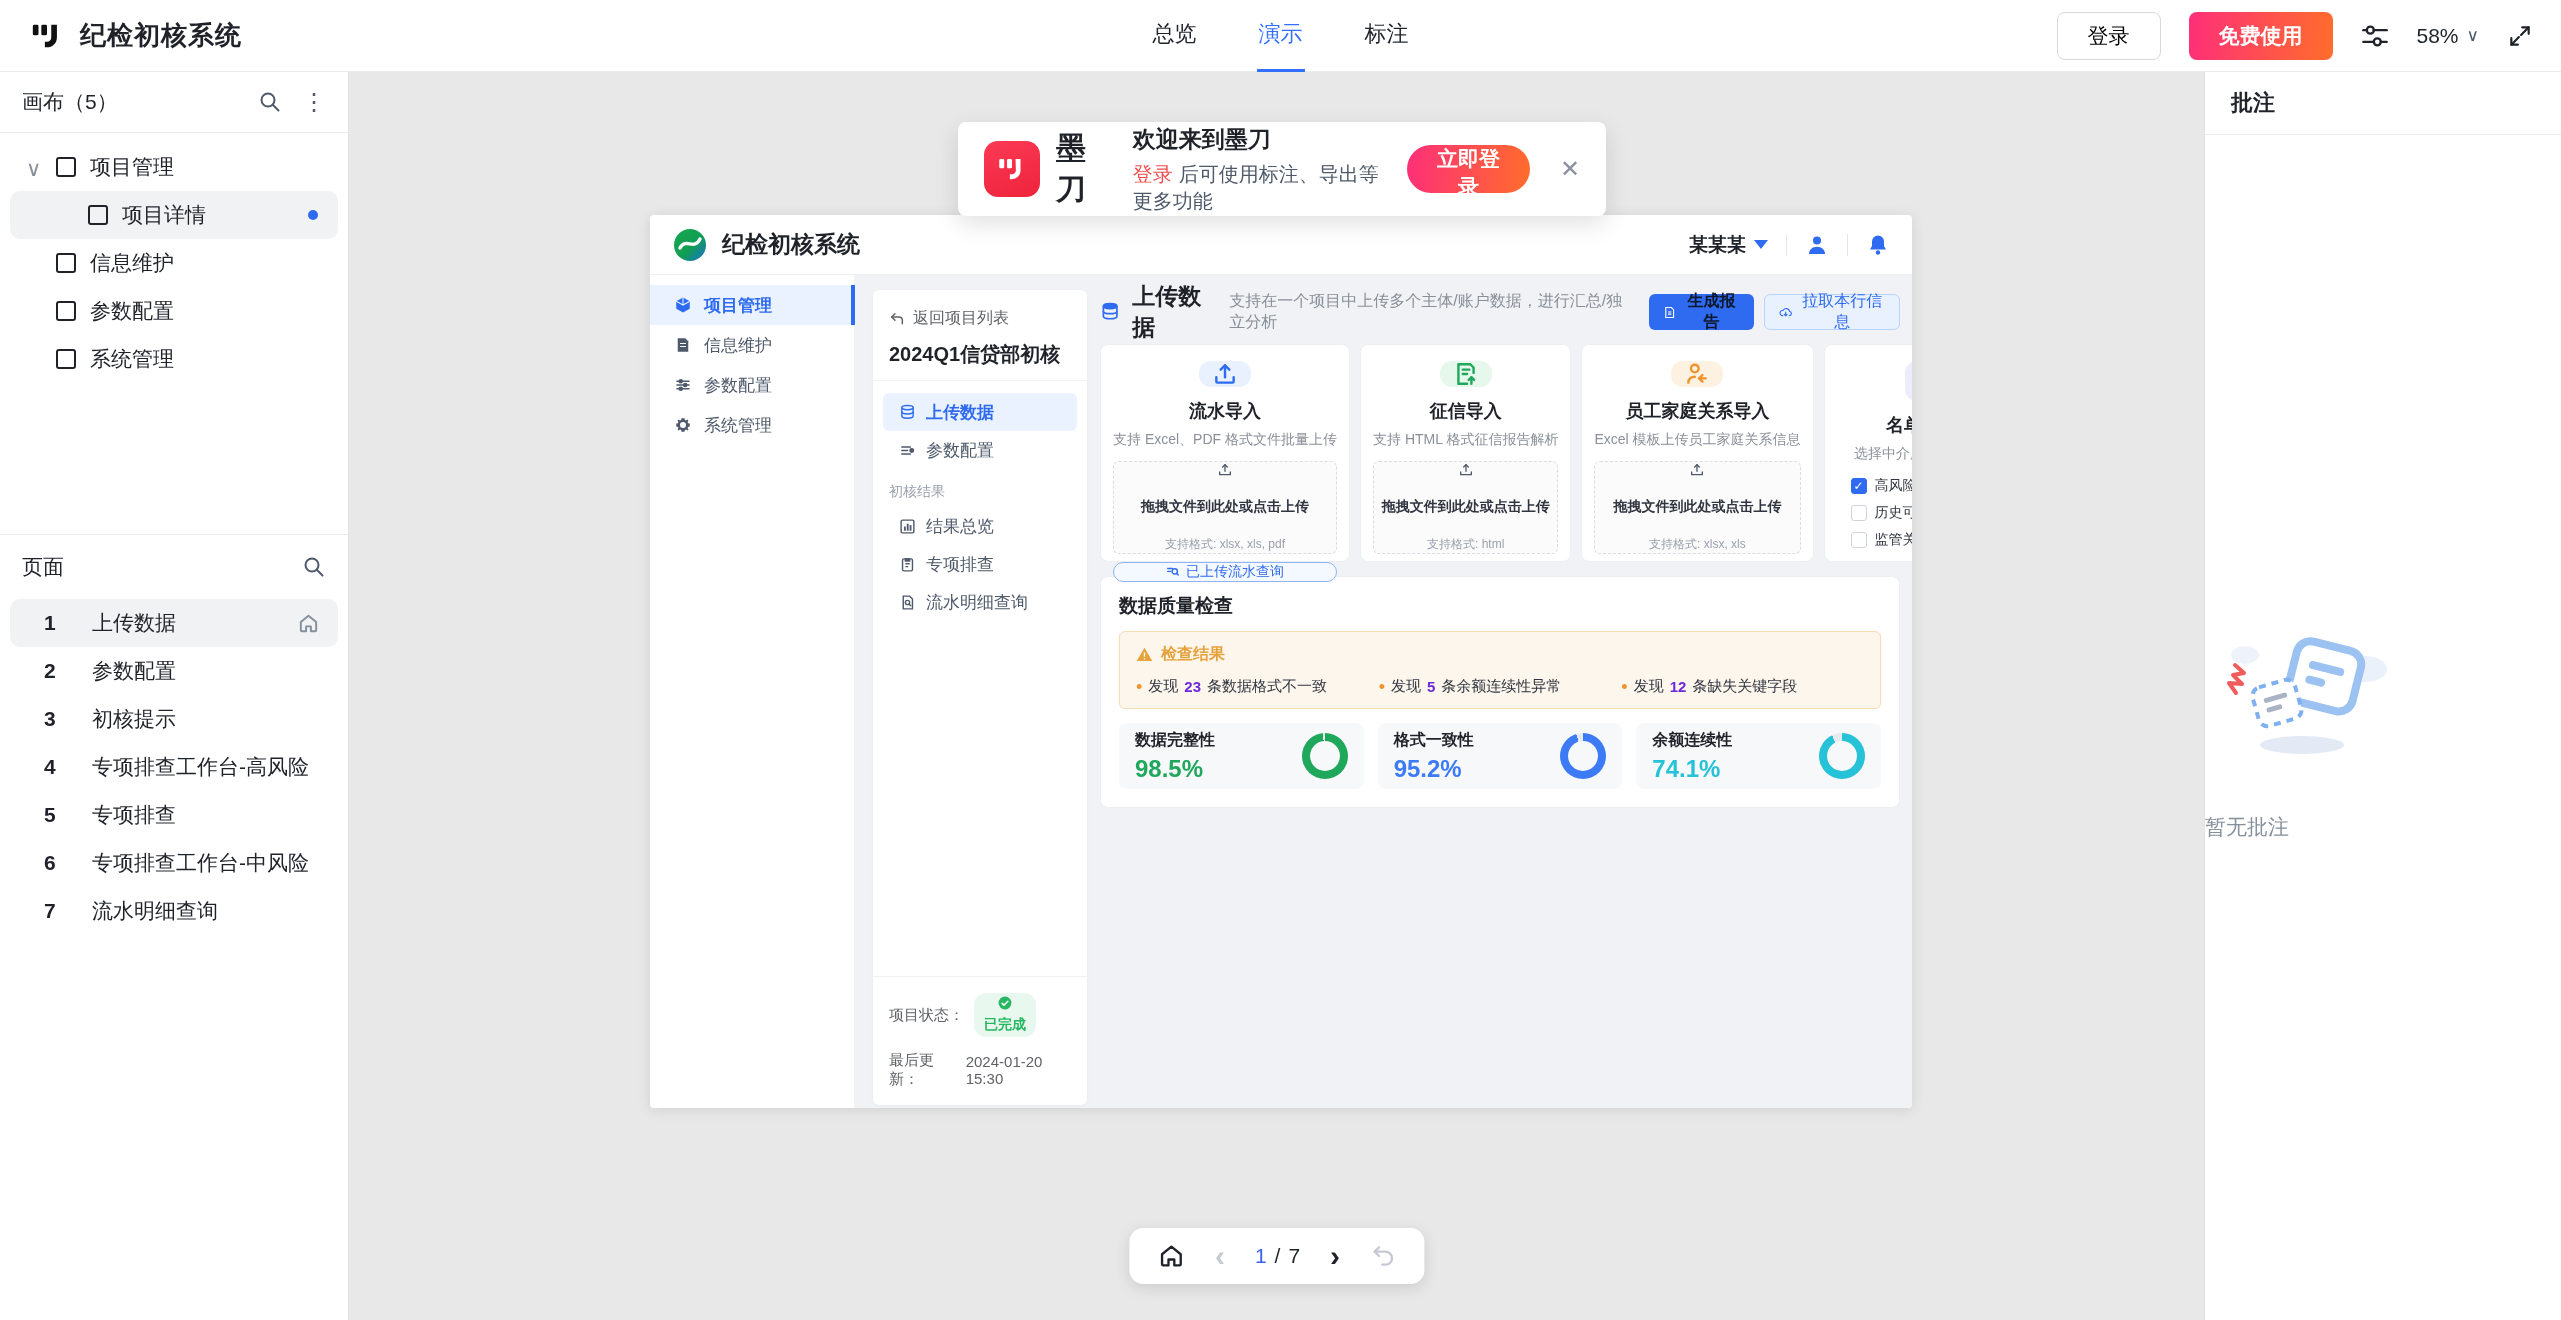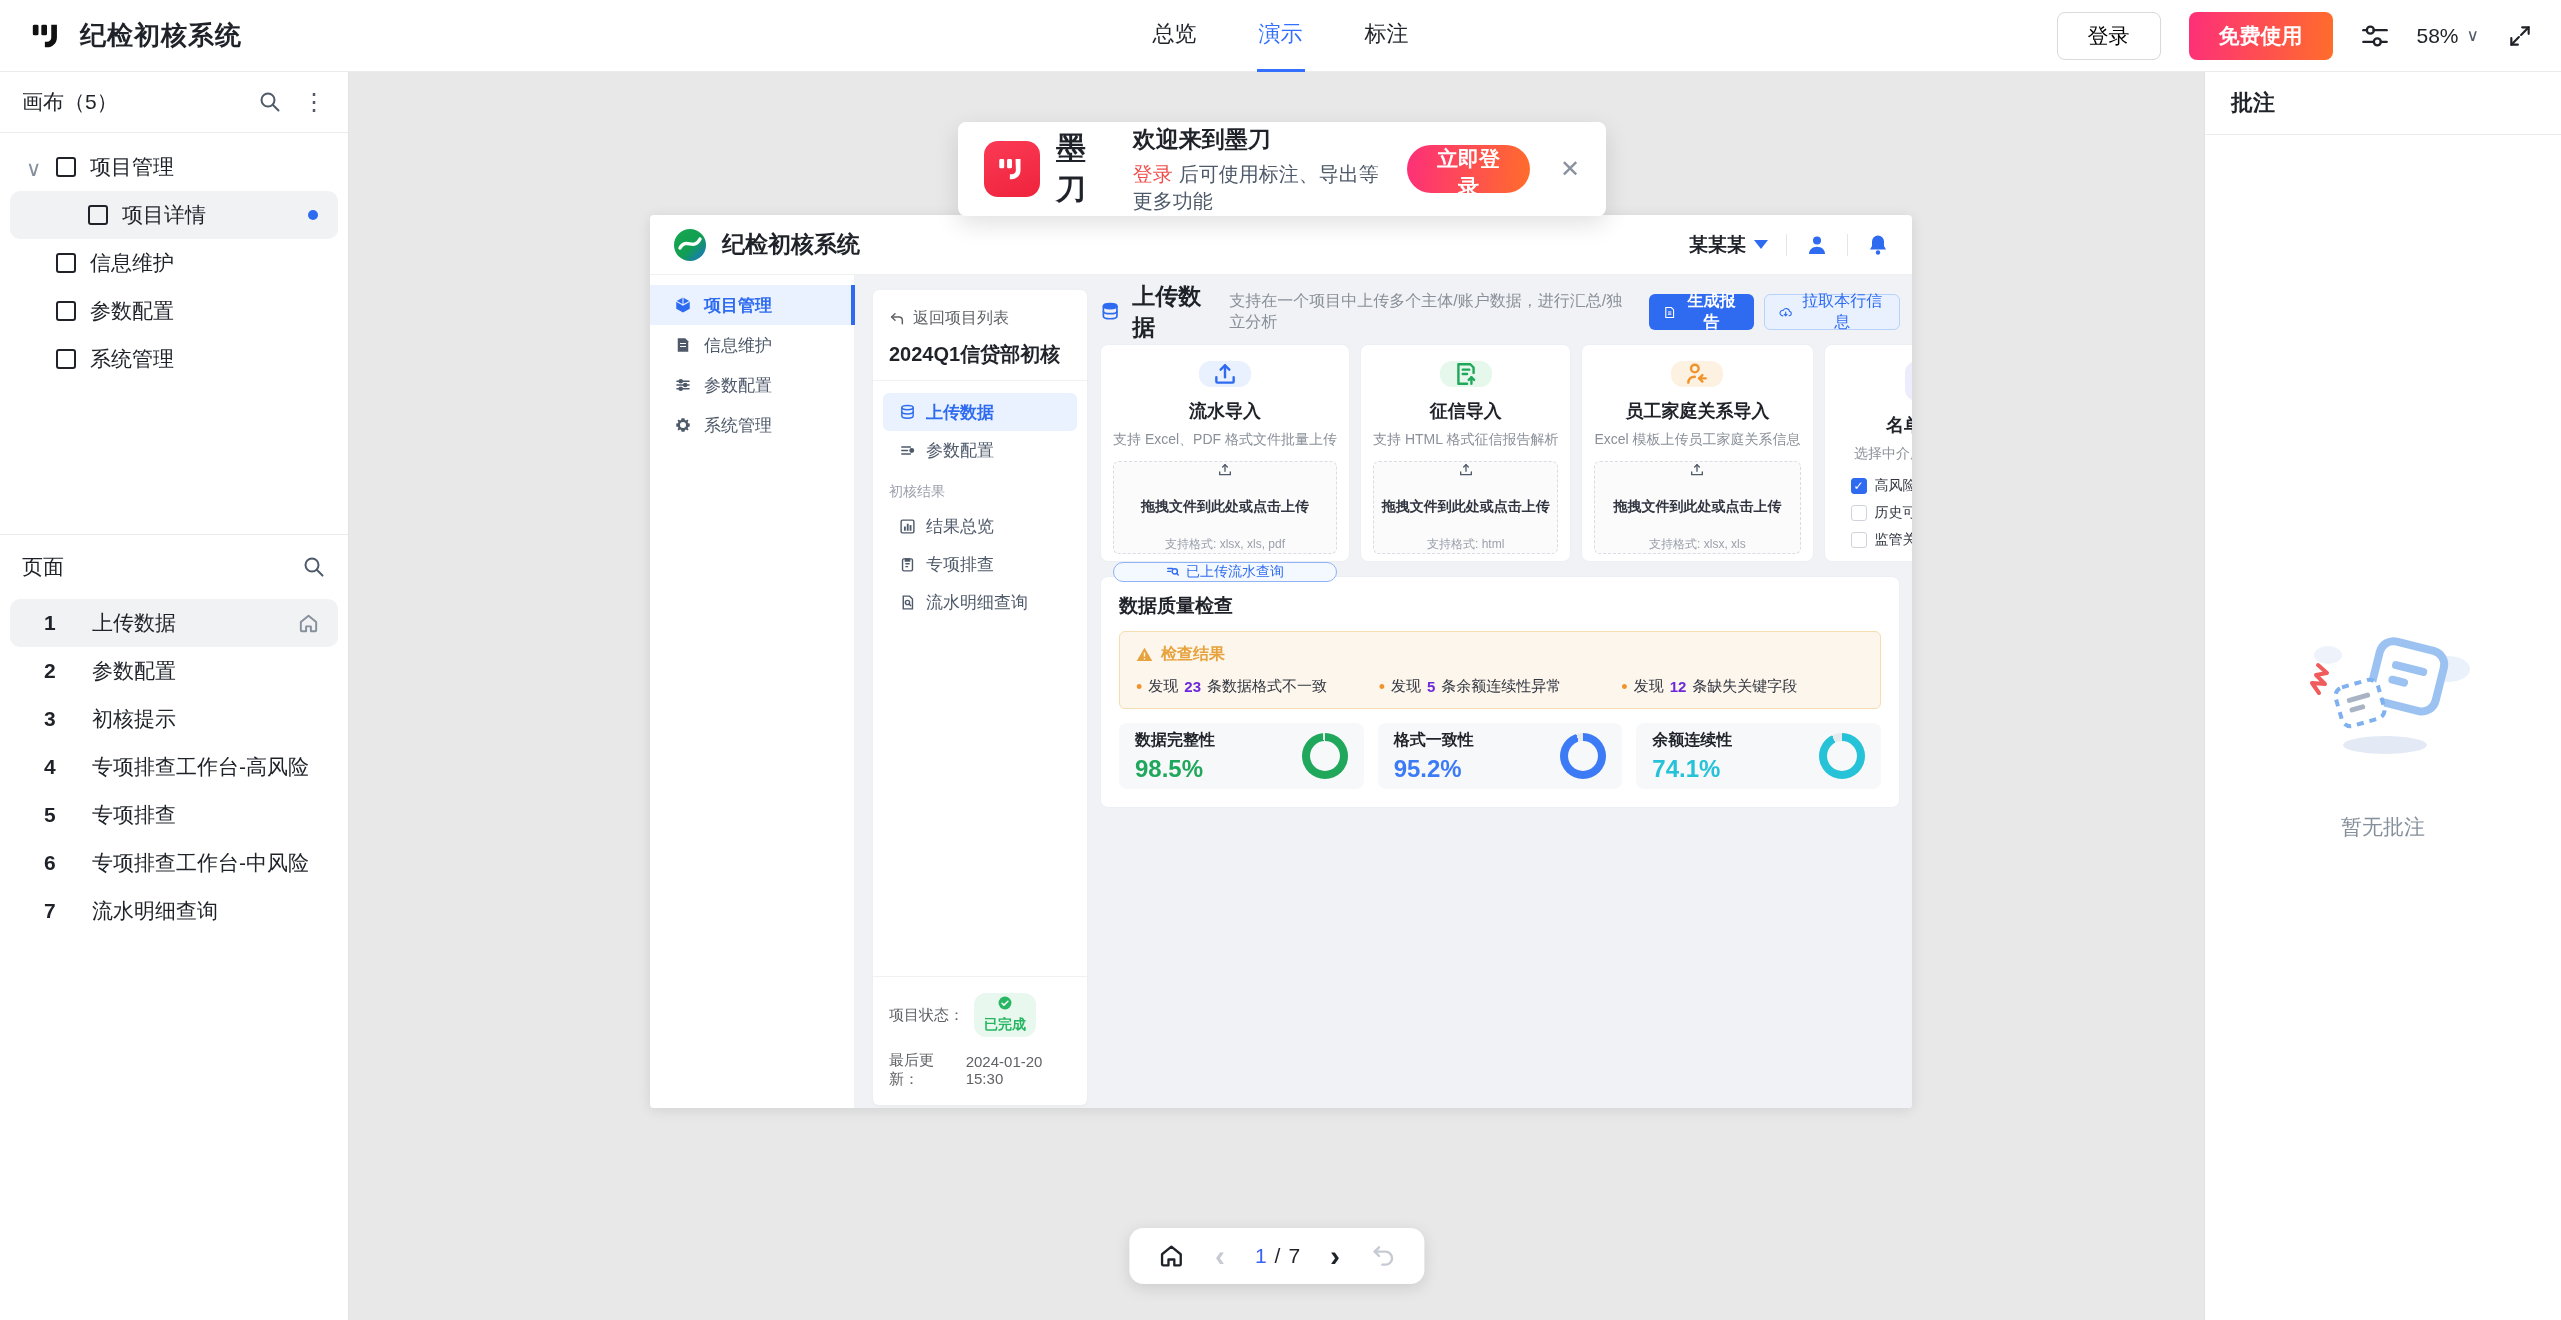--- a/index.html
+++ b/index.html
@@ -41,21 +41,21 @@
   .pages { padding-top:8px; }
   .page-row { height:48px; margin:0 10px; border-radius:10px; display:flex; align-items:center; padding:0 18px 0 34px; font-size:21px; }
   .page-row.selected { background:#f1f2f4; }
   .page-num { width:26px; font-weight:bold; color:#1f2329; }
   .page-label { margin-left:22px; }
   .page-home { margin-left:auto; color:#86909c; }
 
   
   .right-panel { position:absolute; top:72px; right:0; width:357px; bottom:0; background:#fff; border-left:1px solid #e2e2e2; }
   .right-head { height:63px; border-bottom:1px solid #ececec; display:flex; align-items:center; padding:0 26px; font-size:22px; font-weight:bold; }
-  .empty-state { position:absolute; top:545px; left:0; right:0; display:flex; flex-direction:column; align-items:center; gap:26px; }
+  .empty-state { position:absolute; top:545px; left:0; right:0; display:flex; flex-direction:column; align-items:flex-start; gap:26px; }
   .empty-text { font-size:21px; color:#86909c; }
 
   
   .canvas { position:absolute; top:72px; left:349px; width:1855px; bottom:0; background:#e8e8e8; }
 
   
   .banner { position:absolute; left:609px; top:50px; width:648px; height:94px; background:#fff; border-radius:8px; box-shadow:0 8px 24px rgba(0,0,0,.12); display:flex; align-items:center; padding:0 26px; gap:16px; z-index:20; }
   .mk-icon { width:56px; height:56px; border-radius:14px; background:linear-gradient(160deg,#fb3a55,#ef233c); display:flex; align-items:center; justify-content:center; flex:none; }
   .mk-brand { font-size:30px; font-weight:900; letter-spacing:2px; }
   .banner-texts { margin-left:10px; display:flex; flex-direction:column; gap:6px; }
@@ -92,21 +92,21 @@
   .proj-bottom { position:absolute; left:0; right:0; bottom:0; border-top:1px solid #f0f1f3; padding:16px; }
   .status-row { display:flex; align-items:center; gap:10px; font-size:15px; color:#606266; }
   .status-row + .status-row { margin-top:14px; }
   .pill-done { display:inline-flex; align-items:center; gap:6px; background:#e8f8ee; color:#27b762; border-radius:12px; padding:3px 10px; font-size:14px; font-weight:bold;flex-direction:column; }
 
   .main-area { position:absolute; left:245px; top:15px; width:800px; }
   .main-head { display:flex; align-items:center; gap:12px; height:44px; }
   .main-title { font-size:23px; font-weight:bold; }
   .main-sub { font-size:16px; color:#8a9099; }
   .main-actions { margin-left:auto; display:flex; gap:10px; }
-  .btn-report { height:36px; padding:0 14px; background:#2e6bf0; border:none; border-radius:6px; color:#ffffff; font-size:16px; font-weight:bold; display:flex; align-items:center; gap:7px; }
+  .btn-report { height:36px; padding:0 14px; background:#2e6bf0; border:none; border-radius:6px; color:#0f172a; font-size:16px; font-weight:bold; display:flex; align-items:center; gap:7px; }
   .btn-fetch { height:36px; padding:0 14px; background:#e9f1fe; border:1px solid #b9d2fb; border-radius:6px; color:#2e6bf0; font-size:16px; display:flex; align-items:center; gap:7px; }
 
   .cards { display:grid; grid-template-columns:repeat(4,1fr); gap:10px; margin-top:10px; }
   .ucard { background:#fff; border:1px solid #ecf0f4; border-radius:8px; height:218px; padding:16px 12px 12px; display:flex; flex-direction:column; align-items:center; }
   .ucard-icon { width:52px; height:52px; border-radius:12px; display:flex; align-items:center; justify-content:center; }
   .ic-blue  { background:#e9f0fe; color:#2e6bf0; }
   .ic-green { background:#e6f7ec; color:#1fa75c; }
   .ic-orange{ background:#fdf1e2; color:#f0932b; }
   .ic-purple{ background:#ececfd; color:#6465f1; }
   .ucard-title { font-size:18px; font-weight:bold; margin-top:12px; }

